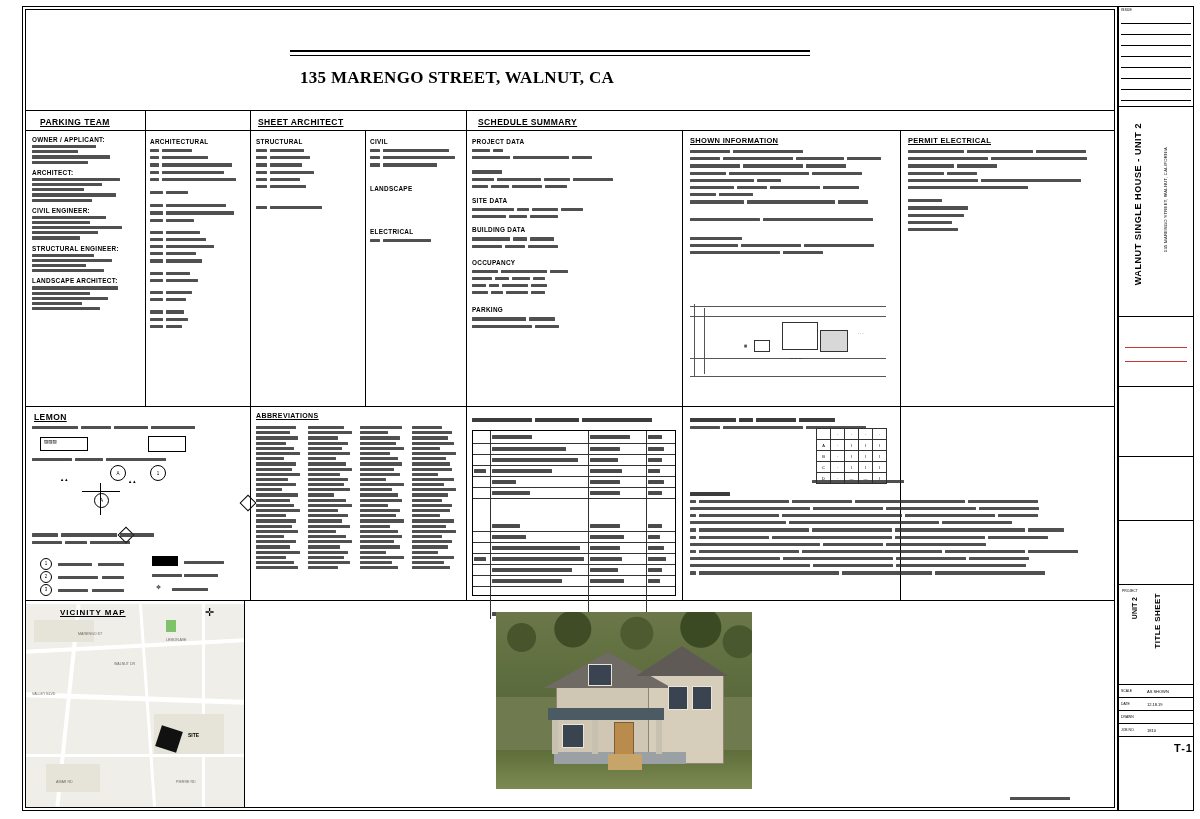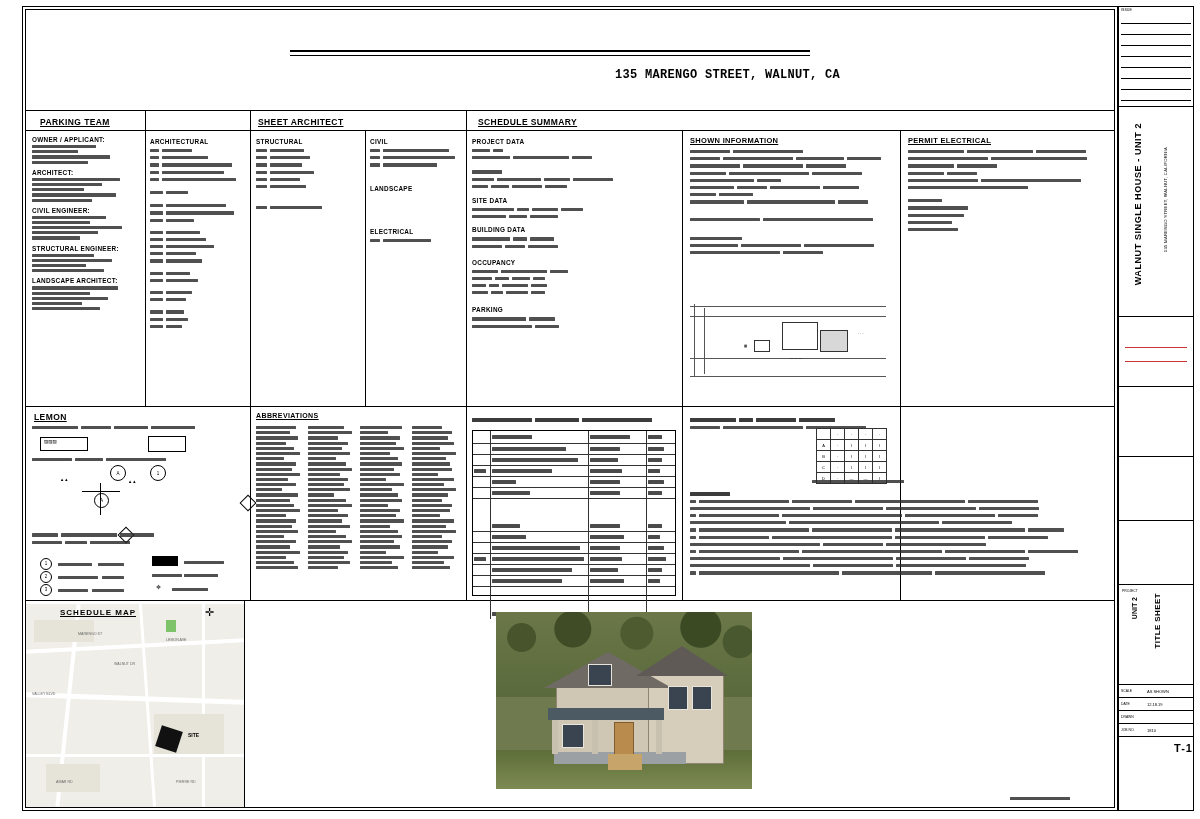--- a/index.html
+++ b/index.html
@@ -13,22 +13,22 @@
   
   .titleblock{position:absolute;left:1118px;top:6px;width:76px;height:805px;border:1.5px solid #000;box-sizing:border-box;background:#fff;}
   .tb-sec{border-bottom:1px solid #000;box-sizing:border-box;position:relative;}
   .vert-text{writing-mode:vertical-rl;transform:rotate(180deg);white-space:nowrap;}
 
   
   .title-main{position:absolute;left:300px;top:14px;width:540px;text-align:center;
     font-family:"Liberation Serif",serif;font-size:25px;font-weight:700;letter-spacing:.5px;}
   .rule1{position:absolute;left:290px;top:50px;width:520px;height:0;border-top:2px solid #000;}
   .rule2{position:absolute;left:290px;top:55px;width:520px;height:0;border-top:1px solid #000;}
-  .title-sub{position:absolute;left:300px;top:68px;width:540px;text-align:right;
-    font-family:Liberation Mono, monospace;font-size:12px;font-weight:700;letter-spacing:.3px;}
+  .title-sub{position:absolute;left:300px;top:68px;width:540px;text-align:left;
+    font-family:Liberation Serif, serif;font-size:17px;font-weight:700;letter-spacing:.3px;}
 
   
   .hline{position:absolute;border-top:1px solid #000;}
   .vline{position:absolute;border-left:1px solid #000;}
 
   .sec-head{font-size:8.5px;font-weight:700;letter-spacing:.4px;text-decoration:underline;}
   .colhead{font-size:7.5px;font-weight:700;letter-spacing:.3px;text-decoration:underline;}
 
   
   .ln{height:3.2px;background:#2a2a2a;margin:2.0px 0;opacity:.82;border-radius:.5px;}
@@ -1022,21 +1022,21 @@
     <div style="position:absolute;left:132px;top:124px;width:22px;height:22px;background:#111;transform:rotate(18deg);"></div>
     <div style="position:absolute;left:162px;top:128px;font-size:5px;font-weight:700;">SITE</div>
     <div style="position:absolute;left:140px;top:16px;width:10px;height:12px;background:#7ec26a;"></div>
     <div class="vmap-label" style="left:52px;top:28px;">MARENGO ST</div>
     <div class="vmap-label" style="left:6px;top:88px;">VALLEY BLVD</div>
     <div class="vmap-label" style="left:88px;top:58px;">WALNUT DR</div>
     <div class="vmap-label" style="left:140px;top:34px;">LEMON AVE</div>
     <div class="vmap-label" style="left:30px;top:176px;">AMAR RD</div>
     <div class="vmap-label" style="left:150px;top:176px;">PIERRE RD</div>
   </div>
-  <div class="vmap-title">SCHEDULE MAP</div>
+  <div class="vmap-title">VICINITY MAP</div>
   <div style="position:absolute;left:205px;top:606px;font-size:11px;">✛</div>
 
   <div class="photo">
     <div class="sky"></div>
     <div class="trees"></div>
     <div class="lawn"></div>
     <div class="house-body"></div>
     <div class="house-right"></div>
     <div class="roof-main"></div>
     <div class="roof-side"></div>

